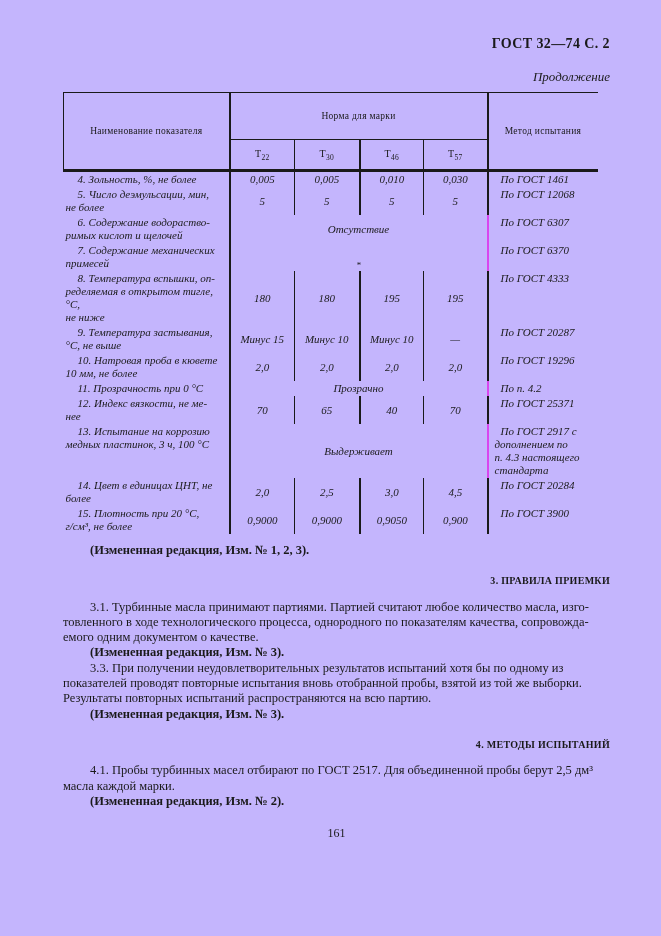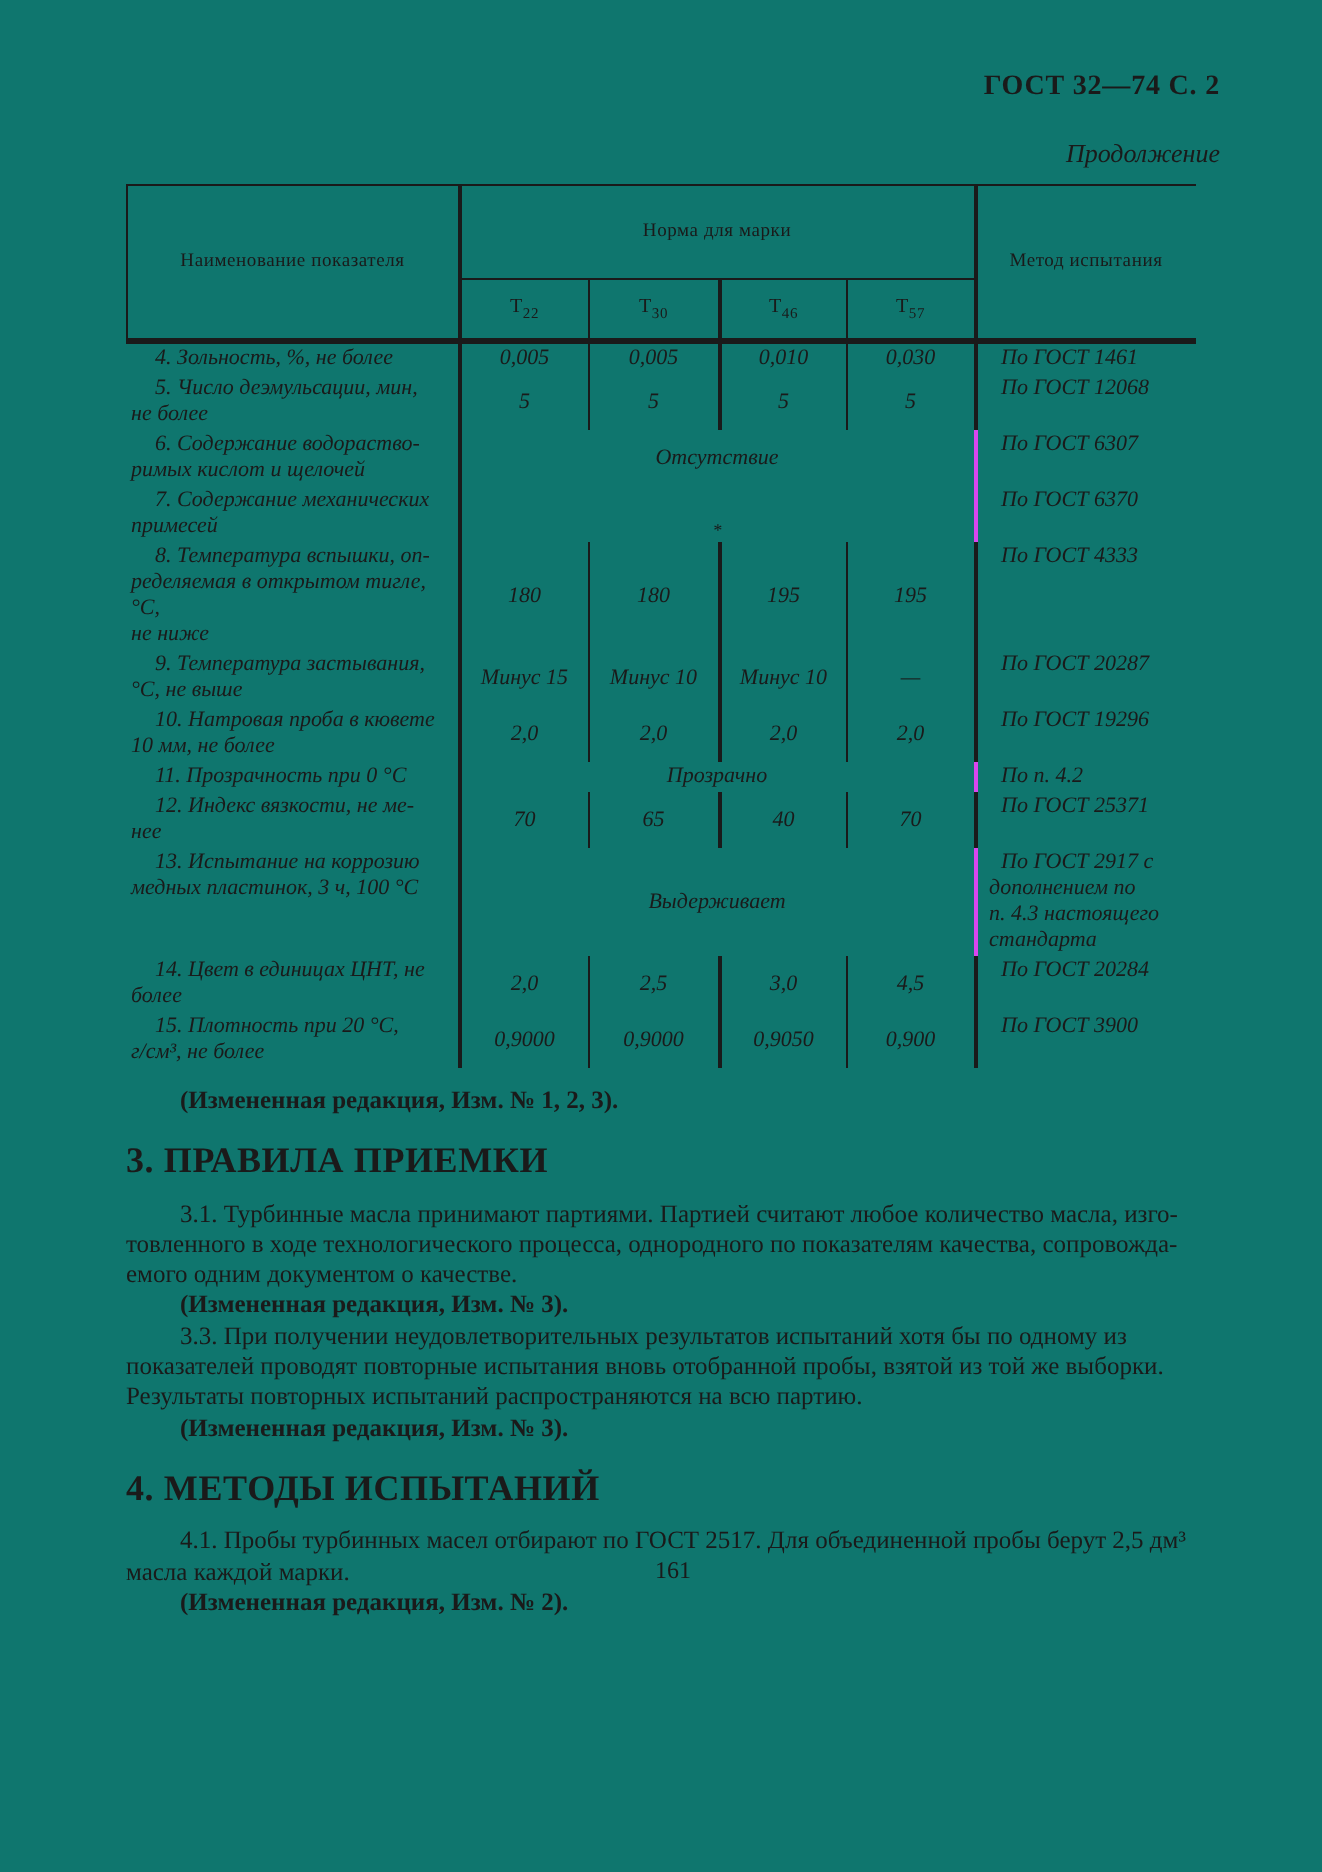--- a/index.html
+++ b/index.html
@@ -1,20 +1,20 @@
 <!DOCTYPE html>
 <html><head>
 <meta charset="utf-8">
 <style>
   * { margin: 0; padding: 0; box-sizing: border-box; }
   html, body { background: #e8e8e8; }
   .page {
     position: relative;
     width: 661px; height: 936px;
-    background: #0f766e;
+    background: #c4b5fd;
     color: #1a1a1a;
     font-family: "Liberation Serif", "DejaVu Serif", serif;
     padding: 36px 51px 0 63px;
     overflow: hidden;
   }
   .doc-header {
     text-align: right;
     font-weight: bold;
     font-size: 14px;
     letter-spacing: 0.4px;
@@ -111,29 +111,29 @@
     white-space: pre-line;
     text-align: justify;
     text-indent: 27px;
   }
   .amended {
     font-weight: bold;
     text-indent: 27px;
   }
   .sec-title {
     font-weight: bold;
-    font-size: 18px;
-    text-align: left;
+    font-size: 10px;
+    text-align: right;
     letter-spacing: 0.3px;
     margin: 15px 0 11px 0;
   }
   .after-table { margin-top: 9px; }
   .page-num {
     position: absolute;
-    top: 778px; left: 63px;
+    top: 826px; left: 63px;
     width: 547px;
     text-align: center;
     font-size: 12px;
   }
 </style>
 </head>
 <body>
 
 <div class="page">
 

